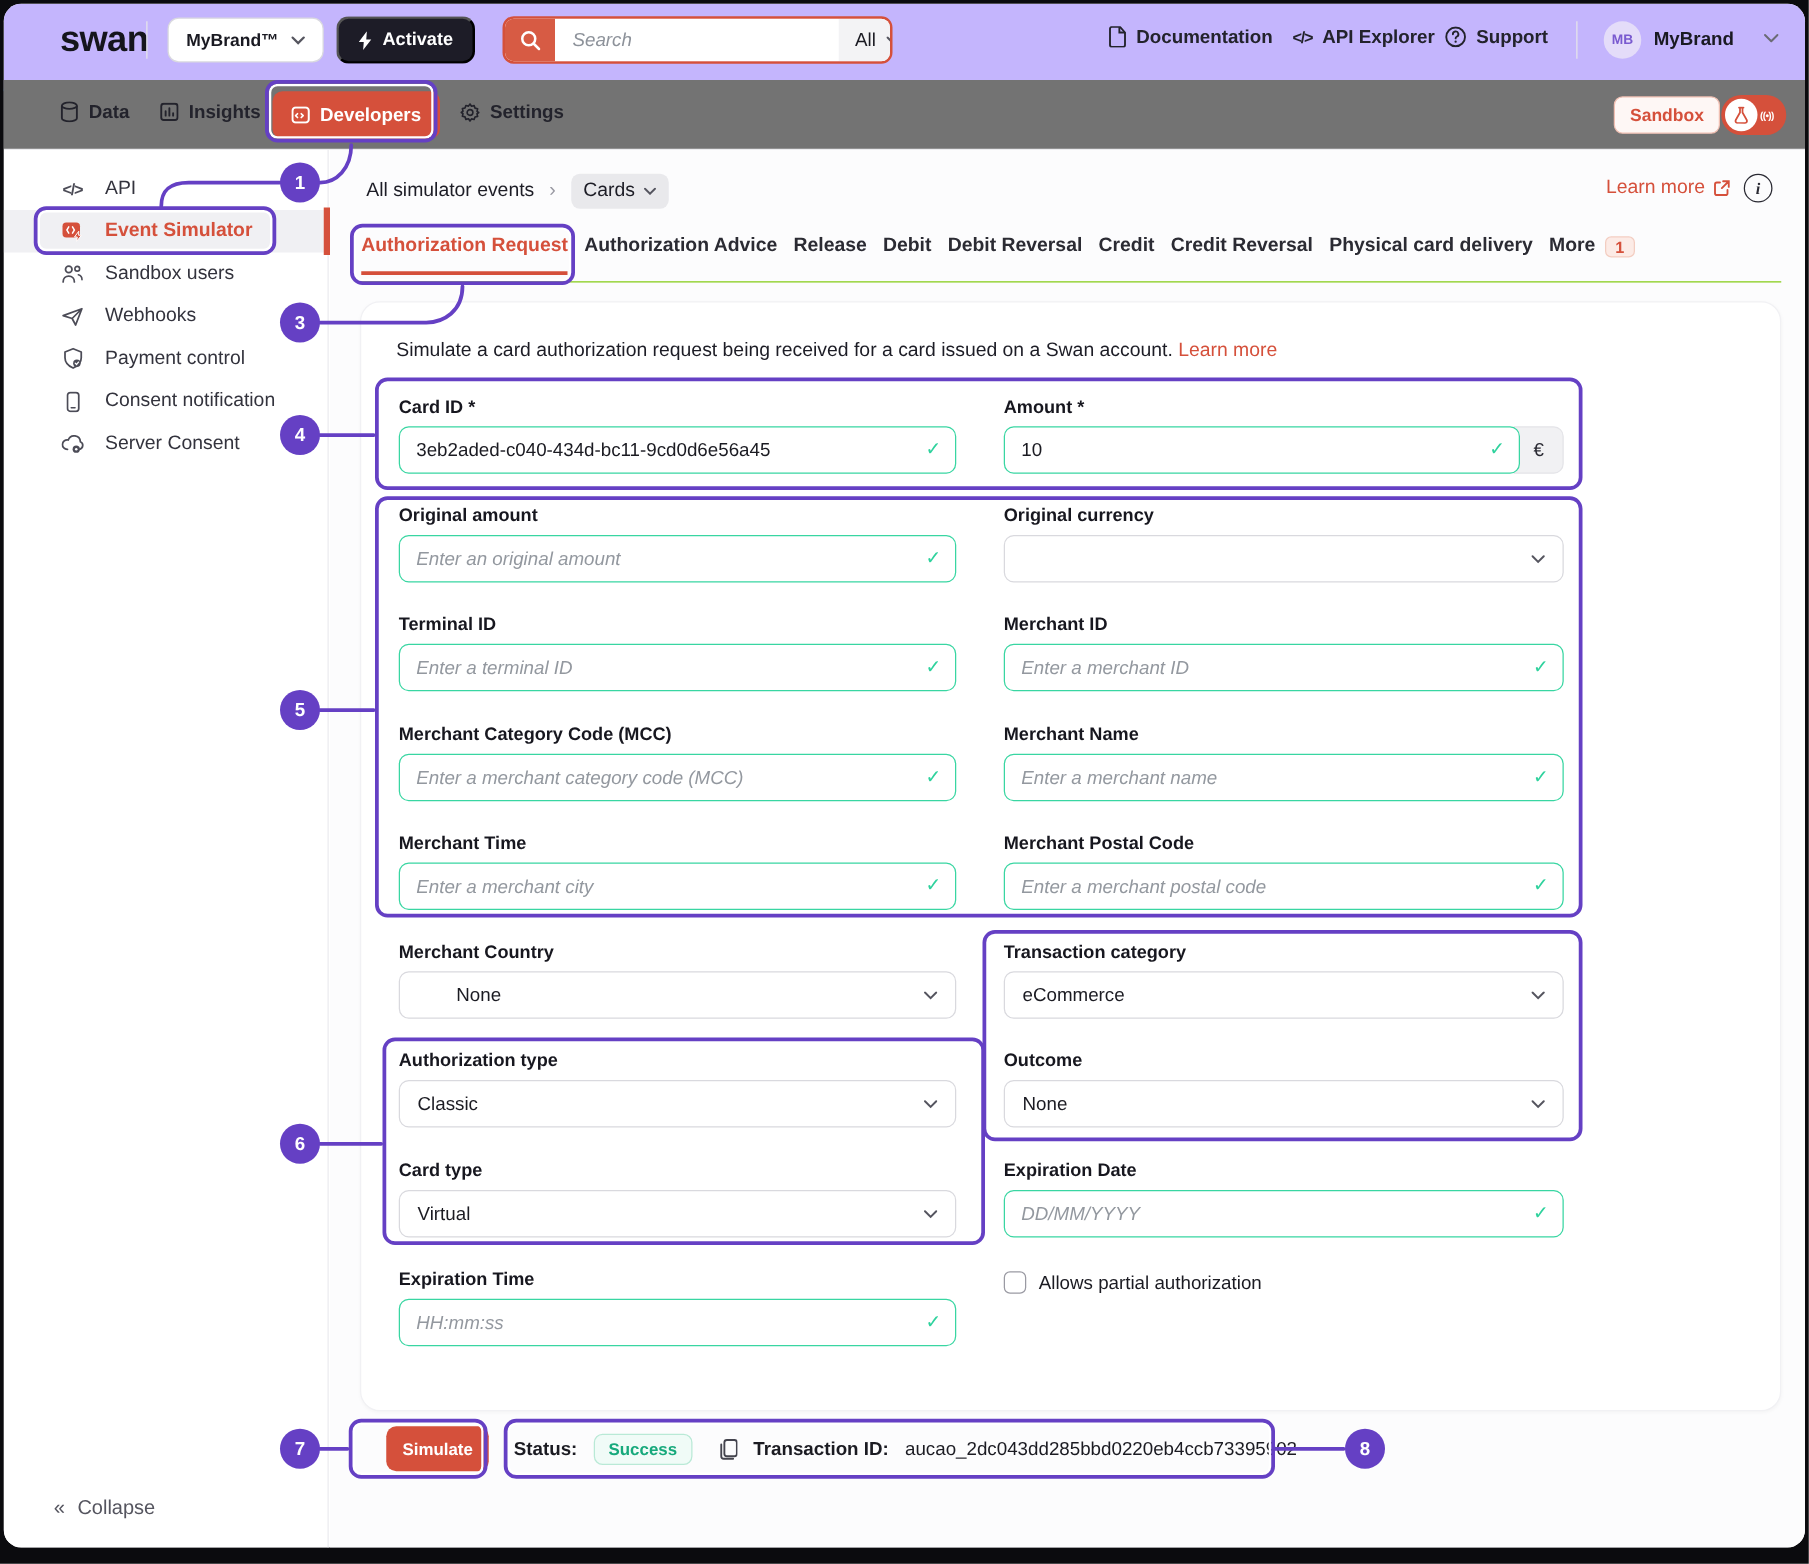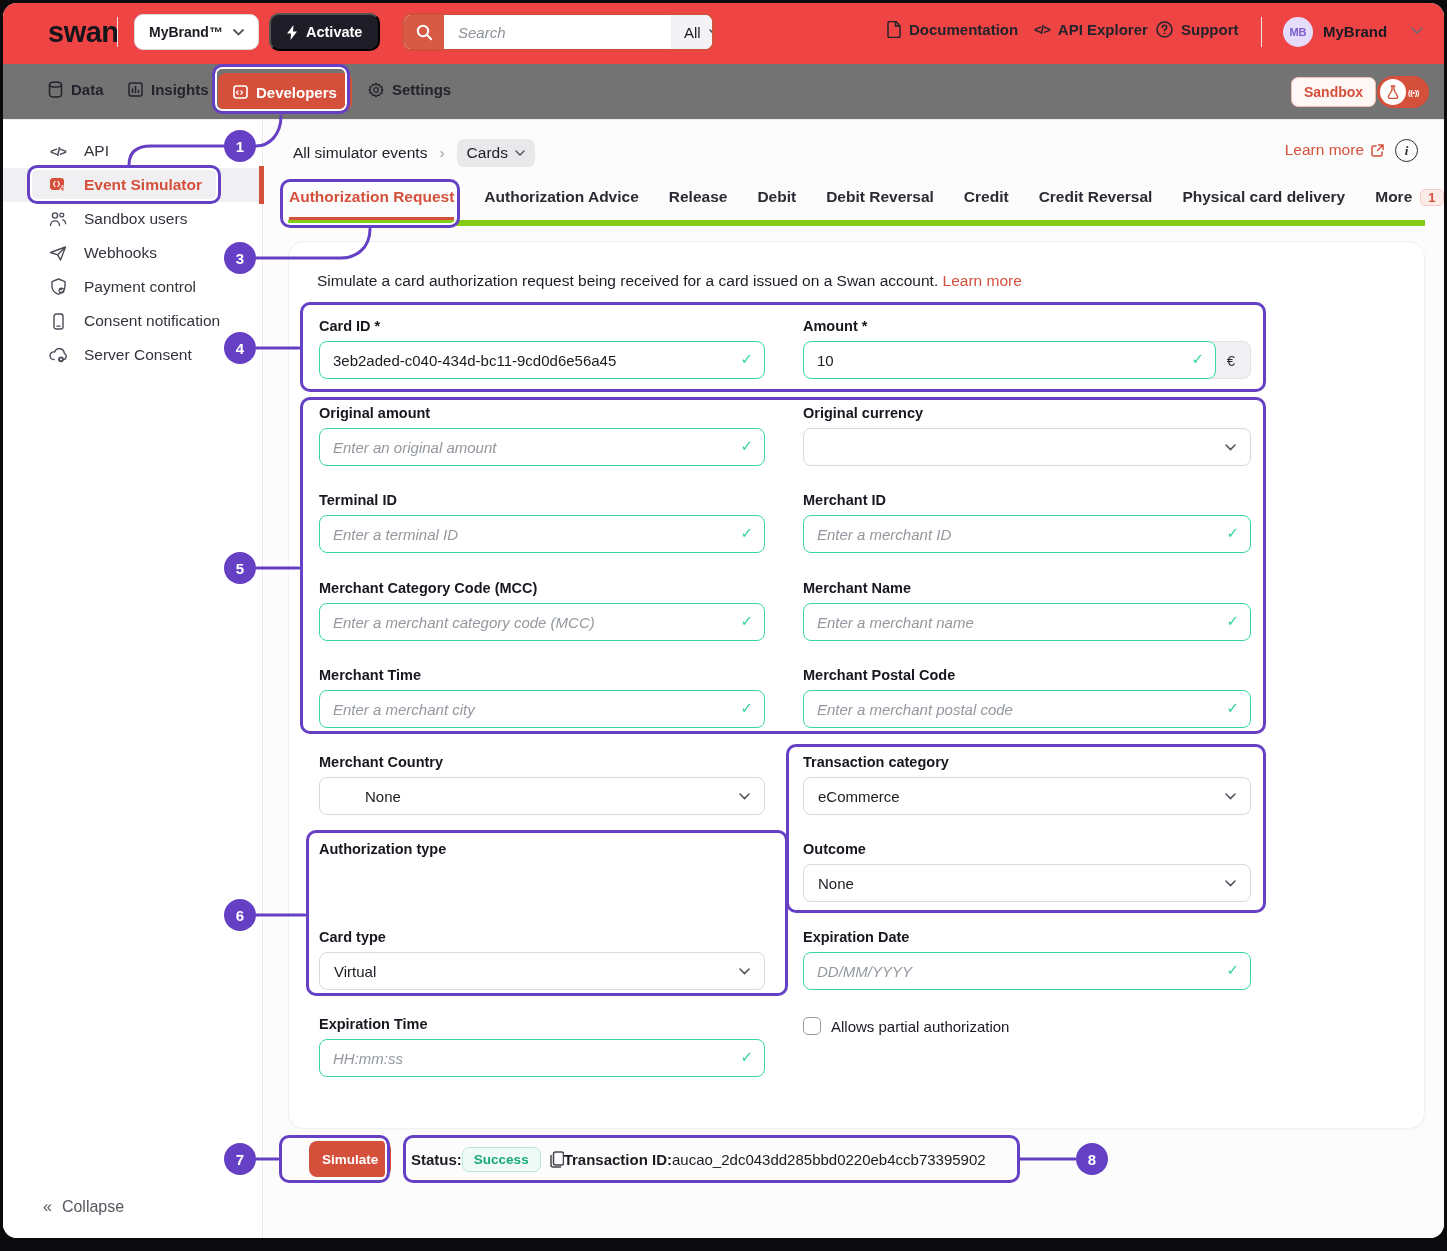--- a/index.html
+++ b/index.html
@@ -1,21 +1,21 @@
 <!DOCTYPE html>
 <html><head>
 <meta charset="utf-8">
 <style>
   * { margin:0; padding:0; box-sizing:border-box; }
   html,body { width:1447px; height:1251px; }
   body { background:#0b0b0e; font-family:"Liberation Sans","DejaVu Sans",sans-serif; position:relative; }
   .window { position:absolute; left:3px; top:3px; width:1441px; height:1235px; background:#fff; border-radius:14px; overflow:hidden; }
 
   
-  .topbar { position:absolute; left:0; top:0; width:100%; height:70px; background:#ef4444; border-bottom:2px solid #0ea5e9; }
+  .topbar { position:absolute; left:0; top:0; width:100%; height:70px; background:#c4b5fd; border-bottom:2px solid #0ea5e9; }
   .logo { position:absolute; left:45px; top:13px; font-size:29px; font-weight:700; letter-spacing:-0.5px; color:#15151c; }
   .tb-divider { position:absolute; top:14px; width:1px; height:30px; background:#e5e5e9; }
   .brand-switch { position:absolute; left:131px; top:11px; height:36px; padding:0 14px; border:1px solid #d9d9df; border-radius:9px; background:#fff; display:flex; align-items:center; gap:10px; font-size:14px; font-weight:700; color:#1a1a22; }
   .activate-btn { position:absolute; left:266px; top:10px; height:38px; padding:0 16px; background:#1d1c27; color:#fff; border-radius:10px; display:flex; align-items:center; gap:8px; font-size:14.5px; font-weight:700; }
   .searchbar { position:absolute; left:399px; top:10px; width:312px; height:38px; border:2px solid #d5503b; border-radius:9px; display:flex; align-items:stretch; overflow:hidden; background:#fff; }
   .search-iconbox { width:40px; background:#d75b44; display:flex; align-items:center; justify-content:center; flex:0 0 auto; }
   .searchbar input { flex:1; border:none; outline:none; padding:0 14px; font-size:15px; color:#1a1a22; font-family:inherit; }
   .searchbar input::placeholder { color:#8d929a; font-style:italic; }
   .search-all { flex:0 0 auto; background:#f3f3f5; display:flex; align-items:center; gap:8px; padding:0 13px; font-size:15px; color:#1a1a22;text-align:center; }
   .tb-link { position:absolute; top:18px; display:flex; align-items:center; gap:8px; font-size:15px; font-weight:600; color:#23232c; cursor:pointer; }
@@ -41,21 +41,21 @@
   .side-item.active .sicon { color:#d5503b; }
   .active-bar { position:absolute; left:256px; top:163px; width:5px; height:38px; background:#d5503b; }
   .collapse { position:absolute; left:40px; bottom:22px; display:flex; gap:10px; font-size:16px; color:#55555f; cursor:pointer; }
 
   
   .main { position:absolute; left:261px; top:117px; width:1180px; height:1118px; background:#fcfcfd; }
   .breadcrumb { position:absolute; left:29px; top:19px; display:flex; align-items:center; gap:12px; font-size:15.5px; color:#1d1d26; }
   .crumb-pill { background:#e9e9ec; border-radius:7px; padding:5px 10px; display:flex; align-items:center; gap:7px; cursor:pointer; }
   .learn-top { position:absolute; right:60px; top:21px; color:#d5503b; font-size:15.5px; display:flex; align-items:center; gap:7px; cursor:pointer; }
   .info-btn { position:absolute; right:26px; top:19px; width:23px; height:23px; border:1.6px solid #2a2a33; border-radius:50%; display:flex; align-items:center; justify-content:center; font-size:13px; font-weight:600; color:#2a2a33; font-family:"Liberation Serif",serif; font-style:italic; cursor:pointer; }
-  .tabsbar { position:absolute; left:24px; right:19px; top:62px; height:44px; border-bottom:6px solid #84cc16; display:flex; gap:30px; align-items:flex-start; padding-left:1px; }
+  .tabsbar { position:absolute; left:24px; right:19px; top:62px; height:44px; border-bottom:1px solid #84cc16; display:flex; gap:13px; align-items:flex-start; padding-left:1px; }
   .tab { font-size:15.5px; font-weight:600; color:#2b2b33; padding:6px 0 14px; cursor:pointer; white-space:nowrap; }
   .tab.active { color:#d5503b; border-bottom:3px solid #d5503b; padding-bottom:11px; }
   .tab-more { display:flex; align-items:center; gap:8px; }
   .more-badge { background:#fcebe6; border:1px solid #f3cdc1; color:#d5503b; font-size:13px; border-radius:5px; padding:0px 7px; }
 
   .card { position:absolute; left:24px; top:121px; width:1137px; height:888px; background:#fff; border:1px solid #f1f1f4; border-radius:16px; box-shadow:0 1px 3px rgba(0,0,0,0.03); }
   .intro { position:absolute; left:28px; top:30px; font-size:15.5px; color:#1d1d26; }
   .intro a { color:#d5503b; text-decoration:none; cursor:pointer; }
 
   .frow { position:absolute; left:30px; width:932px; display:grid; grid-template-columns:446px 448px; column-gap:38px; }
@@ -68,21 +68,21 @@
   .select .sel-caret { position:absolute; right:14px; color:#55555f; }
   .select.indent { padding-left:45px; }
   .amount-wrap { display:flex; }
   .amount-wrap .fwrap { flex:1; z-index:1; }
   .cur-suffix { flex:0 0 40px; margin-left:-5px; background:#f1f1f3; border:1px solid #e4e4e8; border-radius:0 8px 8px 0; display:flex; align-items:center; justify-content:center; font-size:15px; color:#2a2a33; }
   .check-row { display:flex; align-items:center; gap:10px; margin-top:1px; }
   .checkbox { width:18px; height:18px; border:1.6px solid #9a9aa3; border-radius:5px; background:#fff; cursor:pointer; flex:0 0 auto; }
   .check-label { font-size:15px; color:#1b1b22; }
 
   .simulate-btn { position:absolute; left:45px; top:1021px; height:36px; padding:0 13px; background:#d5503b; border:none; border-radius:8px; color:#fff; font-size:13.5px; font-weight:700; font-family:inherit; cursor:pointer; }
-  .status-row { position:absolute; left:147px; top:1021px; height:36px; display:flex; align-items:center; }
+  .status-row { position:absolute; left:147px; top:1021px; height:36px; display:flex; align-items:center; gap:13px; }
   .status-label { font-size:15px; font-weight:700; color:#1b1b22; }
   .status-badge { background:#f0fbf7; border:1px solid #b9e9d6; color:#17a97c; border-radius:7px; padding:4px 11px; font-size:13.5px; font-weight:600; }
   .copy-btn { color:#44444e; display:flex; cursor:pointer; margin-left:9px; }
   .txn-label { font-size:15px; font-weight:700; color:#1b1b22; }
   .txn-id { font-size:15px; color:#1b1b22; }
 
   
   .overlay { position:absolute; inset:0; pointer-events:none; z-index:60; }
   .anno-box { position:absolute; border:3px solid #6540c4; border-radius:10px; box-shadow:0 0 0 2px #ffffff inset; }
   .anno-circle { position:absolute; width:32px; height:32px; border-radius:50%; background:#6540c4; color:#fff; font-size:15px; font-weight:700; display:flex; align-items:center; justify-content:center; }
@@ -422,20 +422,26 @@
             <svg class="sel-caret icon-svg" width="11" height="7" viewBox="0 0 11 7">
                 <path d="M1 1l4.5 4.5L10 1" fill="none" stroke="#55555f" stroke-width="1.6" stroke-linecap="round"></path>
               </svg>
           </div>
         </div>
       </div>
 
       <div class="frow" style="top:599px">
         <div>
           <div class="flabel">Authorization type</div>
+          <div class="select">
+            <span>Classic</span>
+            <svg class="sel-caret icon-svg" width="11" height="7" viewBox="0 0 11 7">
+                <path d="M1 1l4.5 4.5L10 1" fill="none" stroke="#55555f" stroke-width="1.6" stroke-linecap="round"></path>
+              </svg>
+          </div>
         </div>
         <div>
           <div class="flabel">Outcome</div>
           <div class="select">
             <span>None</span>
             <svg class="sel-caret icon-svg" width="11" height="7" viewBox="0 0 11 7">
                 <path d="M1 1l4.5 4.5L10 1" fill="none" stroke="#55555f" stroke-width="1.6" stroke-linecap="round"></path>
               </svg>
           </div>
         </div>

